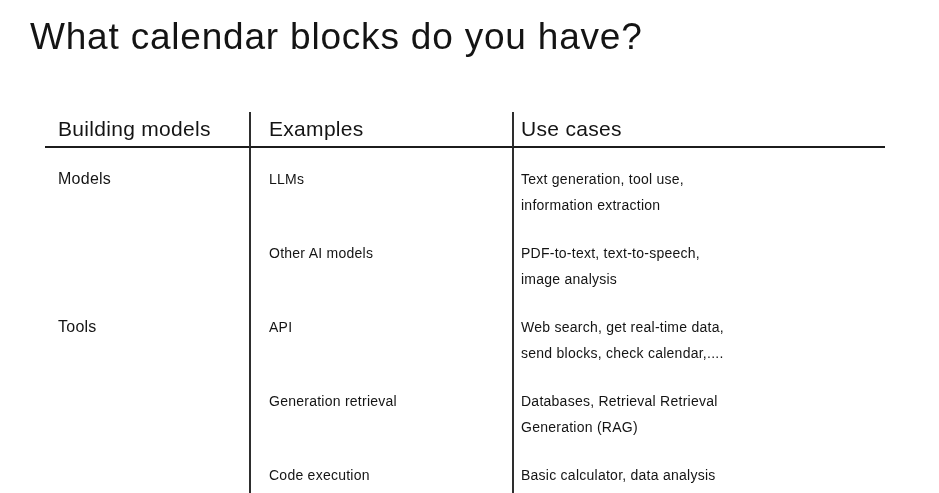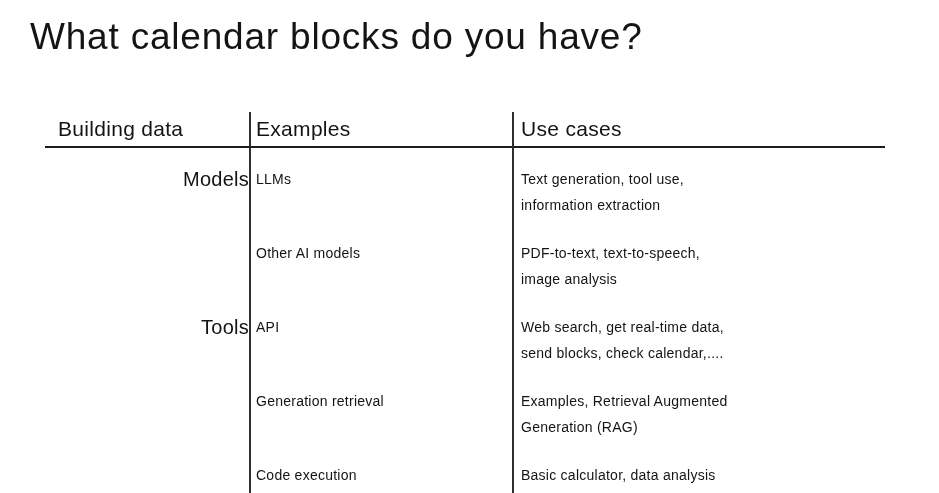--- a/index.html
+++ b/index.html
@@ -63,56 +63,56 @@
   }
   .body-cell{
     min-height:74px;
     padding-top:18px;
     padding-bottom:4px;
     font-size:14px;
     letter-spacing:0.25px;
     line-height:26px;
   }
   .c1{ padding-left:13px; }
-  .c2{ padding-left:5px; }
+  .c2{ padding-left:18px; }
   .c3{ padding-left:7px;  padding-right:6px; }
-  .block-cell{ font-size:20px;text-align:right; }
+  .block-cell{ font-size:16px; }
   .usecase-cell{ white-space:pre-line; }
 </style>
 </head>
 <body>
 
 <div class="slide">
 
   <h1 class="title">What calendar blocks do you have?</h1>
 
   <div class="bb-table">
 
-    <div class="cell head c1">Building data</div>
+    <div class="cell head c1">Building models</div>
     <div class="cell head c2">Examples</div>
     <div class="cell head c3">Use cases</div>
 
     <div class="cell body-cell c1 block-cell">Models</div>
     <div class="cell body-cell c2">LLMs</div>
     <div class="cell body-cell c3 usecase-cell">Text generation, tool use,
 information extraction</div>
 
     <div class="cell body-cell c1 block-cell"></div>
     <div class="cell body-cell c2">Other AI models</div>
     <div class="cell body-cell c3 usecase-cell">PDF-to-text, text-to-speech,
 image analysis</div>
 
     <div class="cell body-cell c1 block-cell">Tools</div>
     <div class="cell body-cell c2">API</div>
     <div class="cell body-cell c3 usecase-cell">Web search, get real-time data,
 send blocks, check calendar,....</div>
 
     <div class="cell body-cell c1 block-cell"></div>
     <div class="cell body-cell c2">Generation retrieval</div>
-    <div class="cell body-cell c3 usecase-cell">Examples, Retrieval Augmented
+    <div class="cell body-cell c3 usecase-cell">Databases, Retrieval Retrieval
 Generation (RAG)</div>
 
     <div class="cell body-cell c1 block-cell"></div>
     <div class="cell body-cell c2">Code execution</div>
     <div class="cell body-cell c3 usecase-cell">Basic calculator, data analysis</div>
 
   </div>
 </div>
 
 </body></html>

